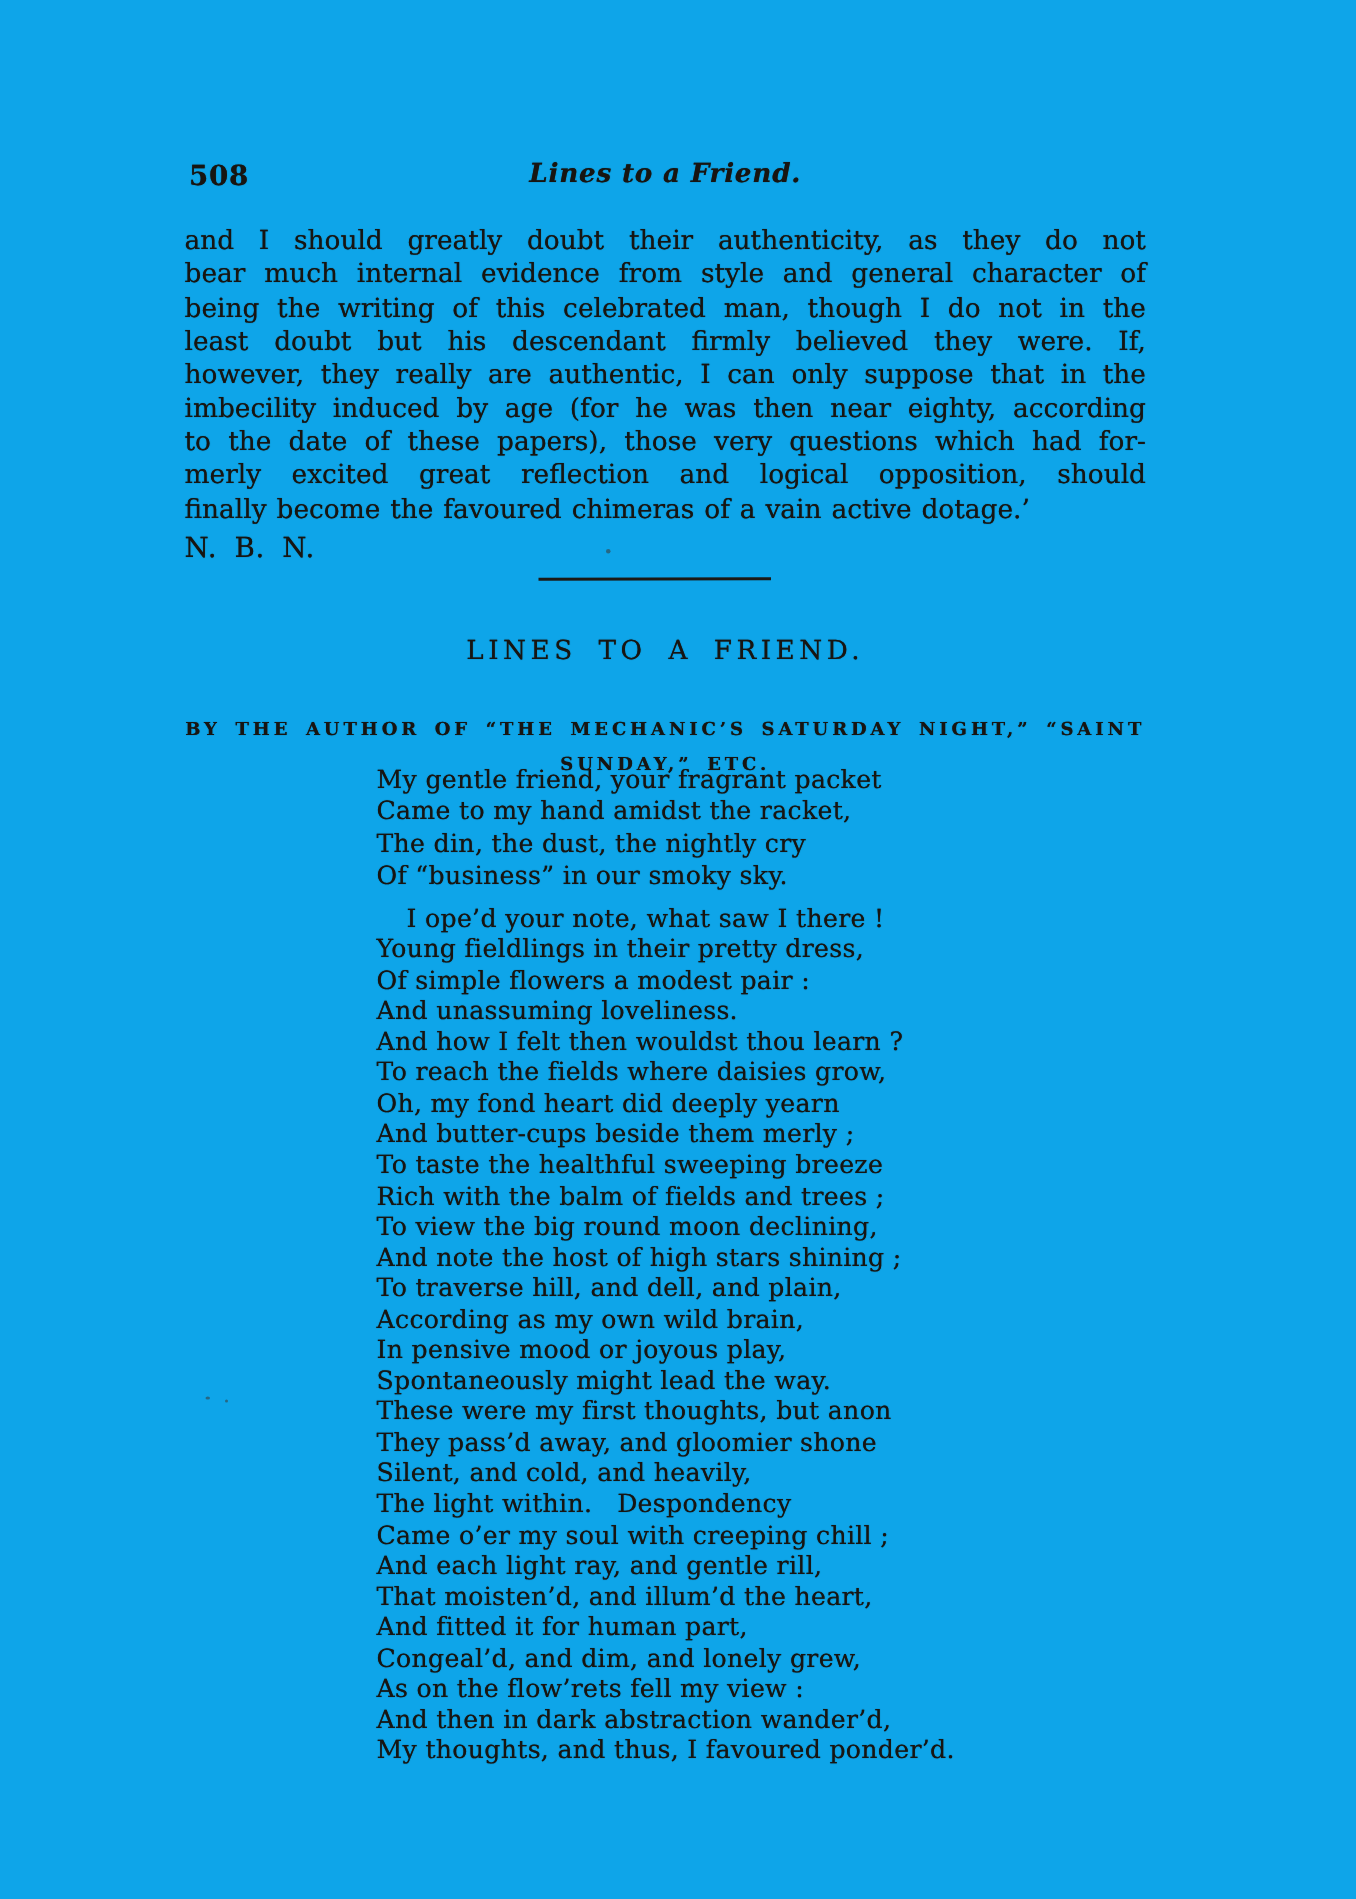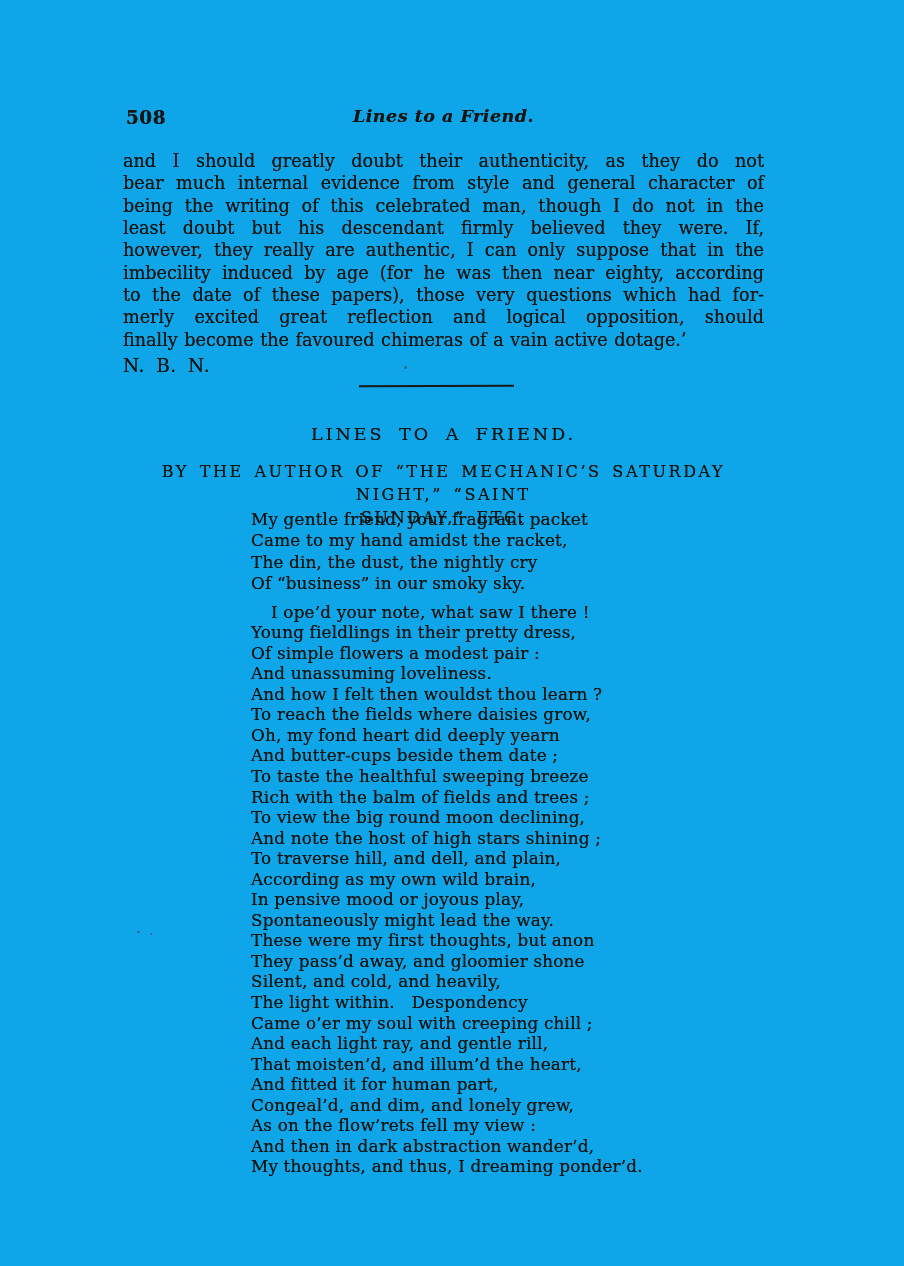--- a/index.html
+++ b/index.html
@@ -92,23 +92,23 @@
     left: 123px;
     width: 641px;
     text-align: center;
   }
   .poem-title {
     font-size: 17.5px;
     letter-spacing: 3px;
     word-spacing: 6px;
   }
   .poem-byline {
-    margin-top: 16px;
-    font-size: 16px;
-    font-weight: normal;
+    margin-top: 31px;
+    font-size: 12px;
+    font-weight: bold;
     letter-spacing: 2.6px;
     word-spacing: 3px;
     line-height: 23px;
   }
 
   
   .poem {
     position: absolute;
     top: 509px;
     left: 251px;
@@ -175,41 +175,41 @@
         <div class="poem-line">Of “business” in our smoky sky.</div>
     </div>
     <div class="stanza stanza-2">
       <div class="poem-line">I ope’d your note, what saw I there !</div>
         <div class="poem-line">Young fieldlings in their pretty dress,</div>
         <div class="poem-line">Of simple flowers a modest pair :</div>
         <div class="poem-line">And unassuming loveliness.</div>
         <div class="poem-line">And how I felt then wouldst thou learn ?</div>
         <div class="poem-line">To reach the fields where daisies grow,</div>
         <div class="poem-line">Oh, my fond heart did deeply yearn</div>
-        <div class="poem-line">And butter-cups beside them date ;</div>
+        <div class="poem-line">And butter-cups beside them merly ;</div>
         <div class="poem-line">To taste the healthful sweeping breeze</div>
         <div class="poem-line">Rich with the balm of fields and trees ;</div>
         <div class="poem-line">To view the big round moon declining,</div>
         <div class="poem-line">And note the host of high stars shining ;</div>
         <div class="poem-line">To traverse hill, and dell, and plain,</div>
         <div class="poem-line">According as my own wild brain,</div>
         <div class="poem-line">In pensive mood or joyous play,</div>
         <div class="poem-line">Spontaneously might lead the way.</div>
         <div class="poem-line">These were my first thoughts, but anon</div>
         <div class="poem-line">They pass’d away, and gloomier shone</div>
         <div class="poem-line">Silent, and cold, and heavily,</div>
         <div class="poem-line">The light within.   Despondency</div>
         <div class="poem-line">Came o’er my soul with creeping chill ;</div>
         <div class="poem-line">And each light ray, and gentle rill,</div>
         <div class="poem-line">That moisten’d, and illum’d the heart,</div>
         <div class="poem-line">And fitted it for human part,</div>
         <div class="poem-line">Congeal’d, and dim, and lonely grew,</div>
         <div class="poem-line">As on the flow’rets fell my view :</div>
         <div class="poem-line">And then in dark abstraction wander’d,</div>
-        <div class="poem-line">My thoughts, and thus, I dreaming ponder’d.</div>
+        <div class="poem-line">My thoughts, and thus, I favoured ponder’d.</div>
     </div>
   </div>
 
   <div class="speck speck-a"></div>
   <div class="speck speck-b"></div>
   <div class="speck speck-c"></div>
 
 </div>
 
 </body></html>

